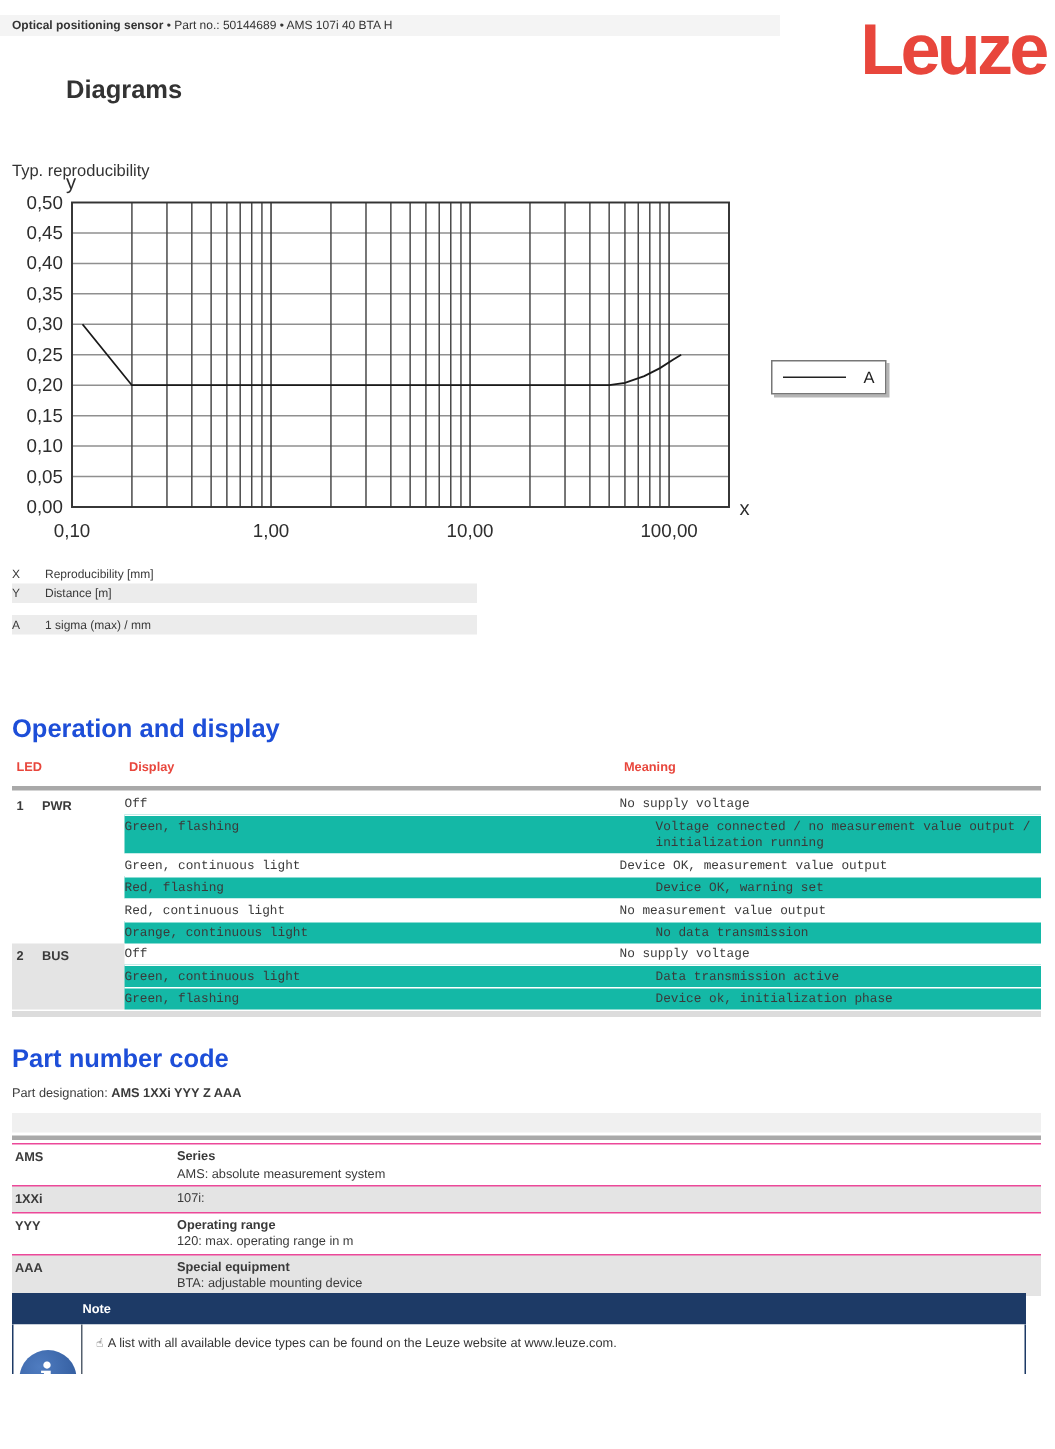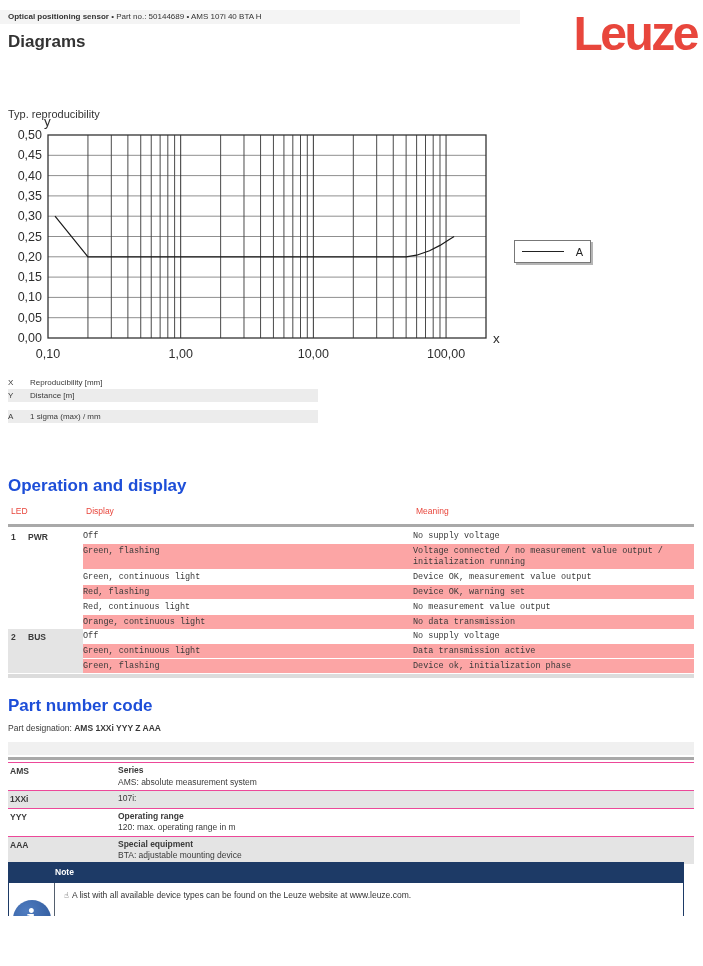--- a/index.html
+++ b/index.html
@@ -29,31 +29,31 @@
   .footnotes { position:absolute; left:8px; top:376px; width:310px; font-size:8px; }
   .fn-row { display:flex; min-height:13px; align-items:center; }
   .fn-row.shaded { background:#ececec; }
   .fn-key { width:22px; }
   .fn-gap { height:8px; }
 
   
   .section { position:absolute; left:8px; width:686px; }
   .sec-title { font-size:17px; font-weight:bold; color:#1d4ed8; margin-bottom:7px; }
   .op-header { display:grid; grid-template-columns:75px 330px 1fr; font-size:8.5px;
-    font-weight:normal; color:#e8463c; padding:3px 0 8px 0; }
+    font-weight:bold; color:#e8463c; padding:3px 0 8px 0; }
   .op-header span { padding-left:3px; }
   .thick-rule { height:3px; background:#a9a9a9; margin-bottom:2px; }
   .op-group { display:flex; }
   .led-cell { width:75px; display:flex; font-size:8.5px; font-weight:bold; padding:2.5px 0 0 3px; }
   .led-cell .led-num { width:17px; }
   .op-rows { flex:1; display:flex; flex-direction:column;font-family:Liberation Mono, monospace; }
   .op-row { display:grid; grid-template-columns:330px 1fr; font-size:8.5px;
     line-height:11px; padding:1.5px 0; border-top:1px solid #fff; }
   .op-row:first-child { border-top:none; }
-  .op-row.shaded { background:#fca5a5; }
+  .op-row.shaded { background:#14b8a6;gap:24px; }
   .bottom-band { height:4px; background:#dcdcdc; margin-top:1px; }
 
   
   .designation { font-size:8.5px; margin-bottom:9px; }
   .pre-band { height:13px; background:#f0f0f0; margin-bottom:2px; }
   .pn-row { display:grid; grid-template-columns:110px 1fr; font-size:8.5px;
     line-height:11.5px; padding:2px 0 2px 0; border-top:1px solid #ec4899; }
   .pn-row.shaded { background:#e4e4e4; }
   .pn-code { padding-left:2px; font-weight:bold; padding-top:1px; }
   .pn-name { font-weight:bold; }
@@ -74,21 +74,21 @@
 </style>
 </head>
 <body>
 
 <div class="page">
 
   <div class="doc-header"><b>Optical positioning sensor</b><span> • Part no.: 50144689 • AMS 107i 40 BTA H</span></div>
 
   <div class="logo">Leuze</div>
 
-  <div class="h1" style="top:32px;">Diagrams</div>
+  <div class="h1" style="top:50px;margin-left:36px;">Diagrams</div>
   <div class="subtitle" style="top:84px;">Typ. reproducibility</div>
 
   <svg class="chart-svg" width="600" height="256">
       <line x1="48" x2="486" y1="205.70000000000002" y2="205.70000000000002" stroke="#8f8f8f" stroke-width="1"></line>
       <line x1="48" x2="486" y1="185.4" y2="185.4" stroke="#8f8f8f" stroke-width="1"></line>
       <line x1="48" x2="486" y1="165.1" y2="165.1" stroke="#8f8f8f" stroke-width="1"></line>
       <line x1="48" x2="486" y1="144.8" y2="144.8" stroke="#8f8f8f" stroke-width="1"></line>
       <line x1="48" x2="486" y1="124.5" y2="124.5" stroke="#8f8f8f" stroke-width="1"></line>
       <line x1="48" x2="486" y1="104.2" y2="104.2" stroke="#8f8f8f" stroke-width="1"></line>
       <line x1="48" x2="486" y1="83.9" y2="83.9" stroke="#8f8f8f" stroke-width="1"></line>

